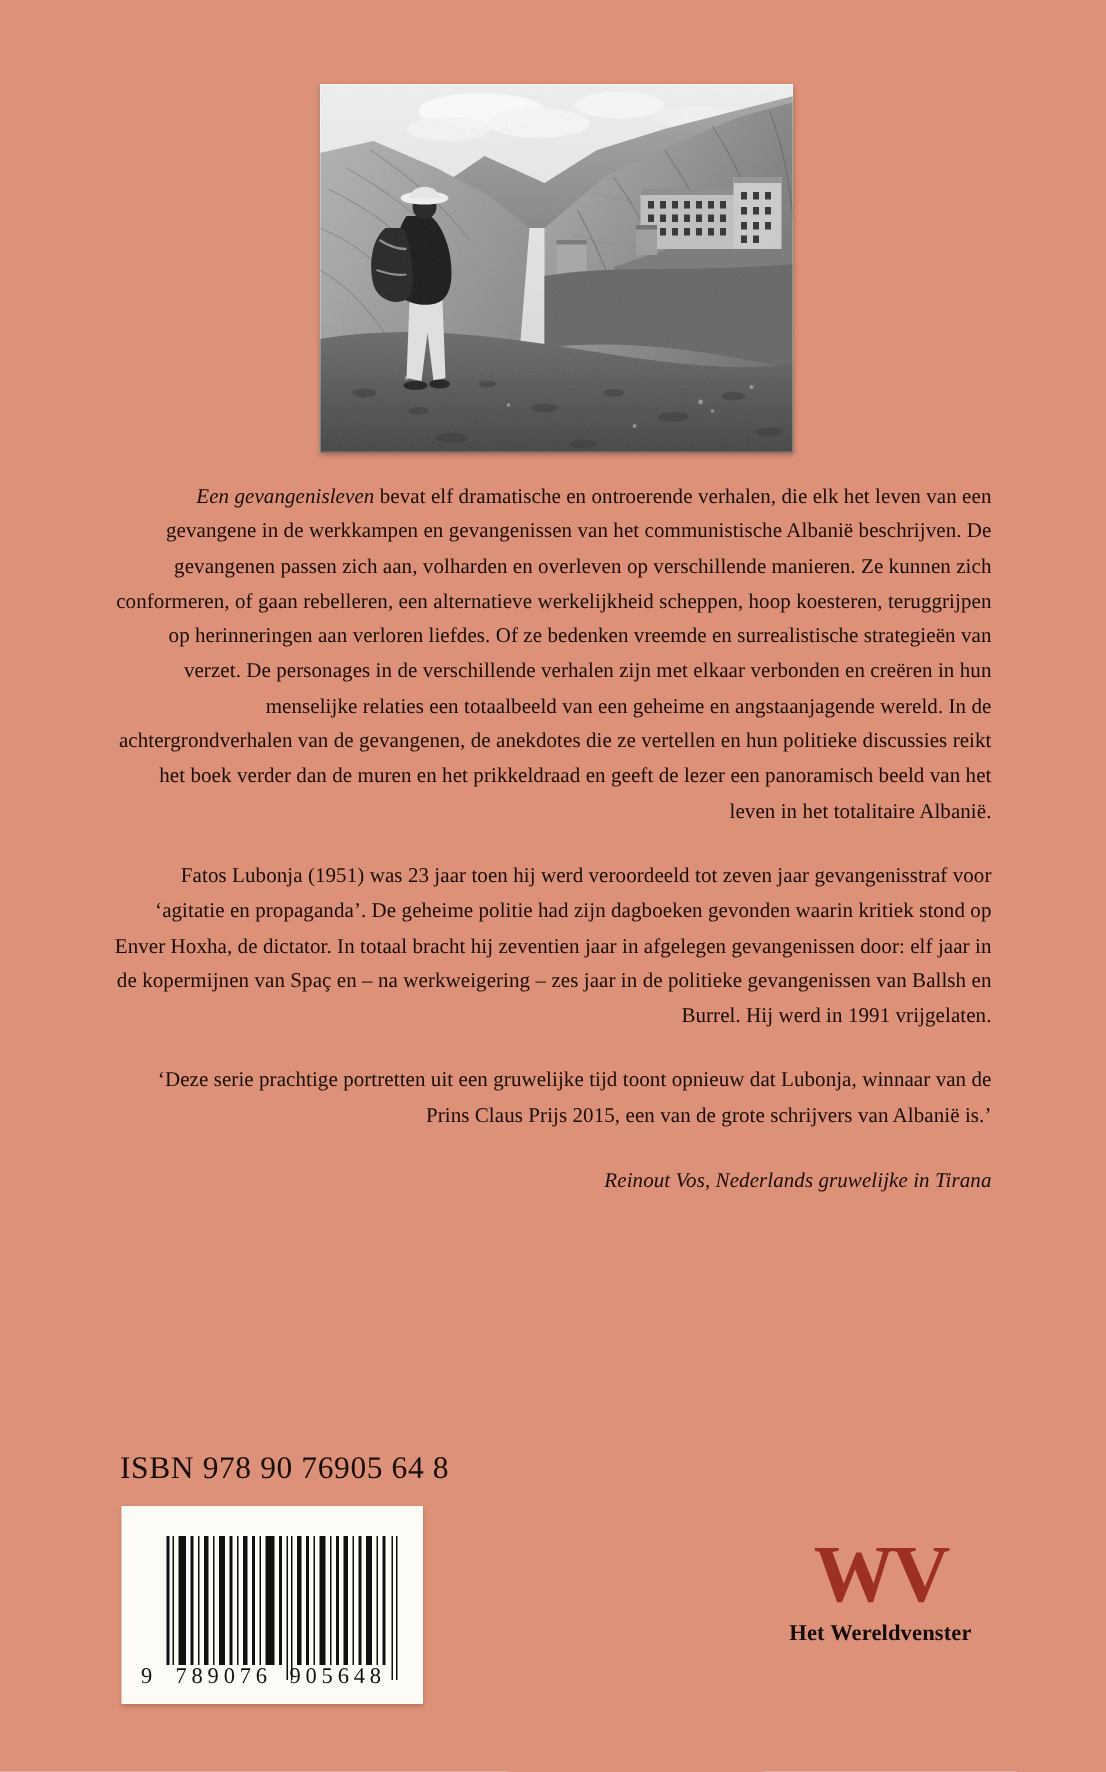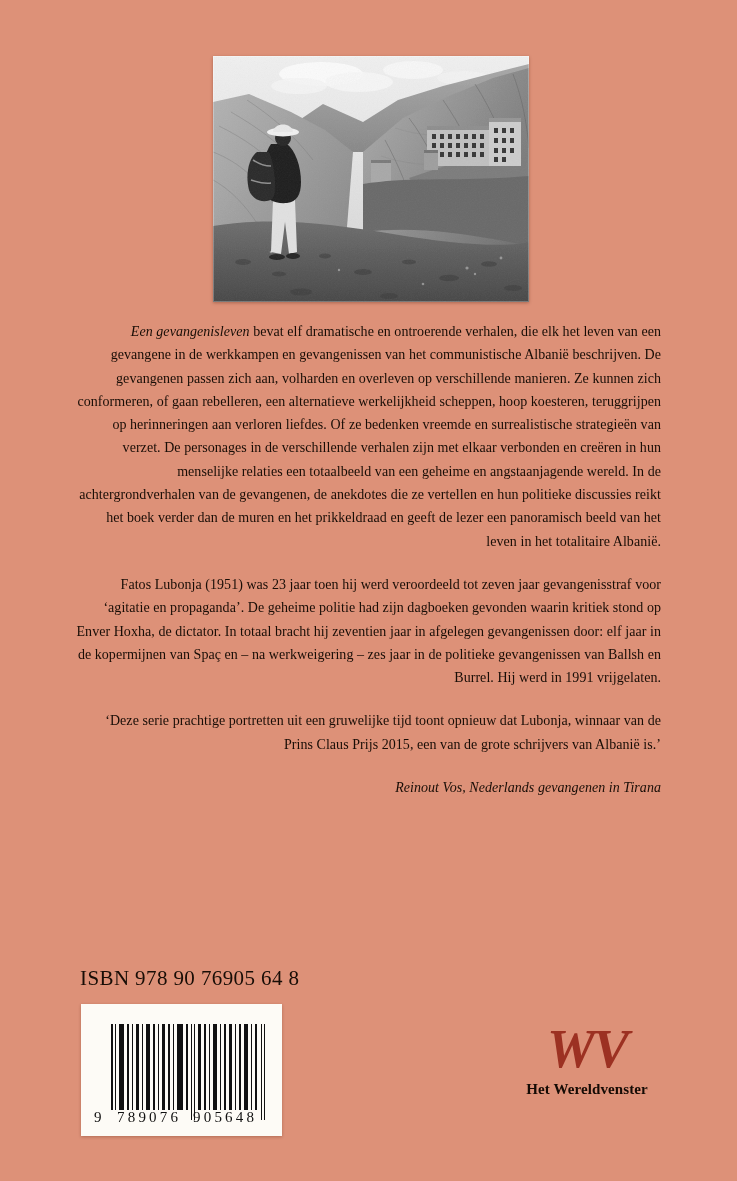--- a/index.html
+++ b/index.html
@@ -91,21 +91,20 @@
     width: 222px;
     text-align: center;
   }
   .logo-mark {
     font-size: 54px;
     line-height: 56px;
     font-weight: 700;
     color: #9c3122;
     letter-spacing: -2px;
     font-family: "Liberation Serif", "DejaVu Serif", serif;
-    font-style: italic;
   }
   .logo-name {
     margin-top: 4px;
     font-size: 15px;
     font-weight: 700;
     color: #150b05;
     letter-spacing: 0.1px;
   }
 </style>
 </head>
@@ -283,21 +282,21 @@
   </div>
 
   <div class="text-col">
 
     <p class="body"><span class="ital">Een gevangenisleven</span><span> bevat elf dramatische en ontroerende verhalen, die elk het leven van een gevangene in de werkkampen en gevangenissen van het communistische Albanië beschrijven. De gevangenen passen zich aan, volharden en overleven op verschillende manieren. Ze kunnen zich conformeren, of gaan rebelleren, een alternatieve werkelijkheid scheppen, hoop koesteren, teruggrijpen op herinneringen aan verloren liefdes. Of ze bedenken vreemde en surrealistische strategieën van verzet. De personages in de verschillende verhalen zijn met elkaar verbonden en creëren in hun menselijke relaties een totaalbeeld van een geheime en angstaanjagende wereld. In de achtergrondverhalen van de gevangenen, de anekdotes die ze vertellen en hun politieke discussies reikt het boek verder dan de muren en het prikkeldraad en geeft de lezer een panoramisch beeld van het leven in het totalitaire Albanië.</span></p>
 
     <p class="body">Fatos Lubonja (1951) was 23 jaar toen hij werd veroordeeld tot zeven jaar gevangenisstraf voor ‘agitatie en propaganda’. De geheime politie had zijn dagboeken gevonden waarin kritiek stond op Enver Hoxha, de dictator. In totaal bracht hij zeventien jaar in afgelegen gevangenissen door: elf jaar in de kopermijnen van Spaç en – na werkweigering – zes jaar in de politieke gevangenissen van Ballsh en Burrel. Hij werd in 1991 vrijgelaten.</p>
 
     <div class="quote-block">
       <p class="body">‘Deze serie prachtige portretten uit een gruwelijke tijd toont opnieuw dat Lubonja, winnaar van de Prins Claus Prijs 2015, een van de grote schrijvers van Albanië is.’</p>
-      <p class="body attrib">Reinout Vos, Nederlands gevangenen in Tirana</p>
+      <p class="body attrib">Reinout Vos, Nederlands gruwelijke in Tirana</p>
     </div>
   </div>
 
   <div class="isbn">ISBN 978 90 76905 64 8</div>
 
   <div class="barcode-box">
     <svg viewBox="0 0 201 132" aria-hidden="true">
       <rect x="0" y="0" width="201" height="132" fill="#fdfbf6"></rect>
       <g fill="#111111">
 

